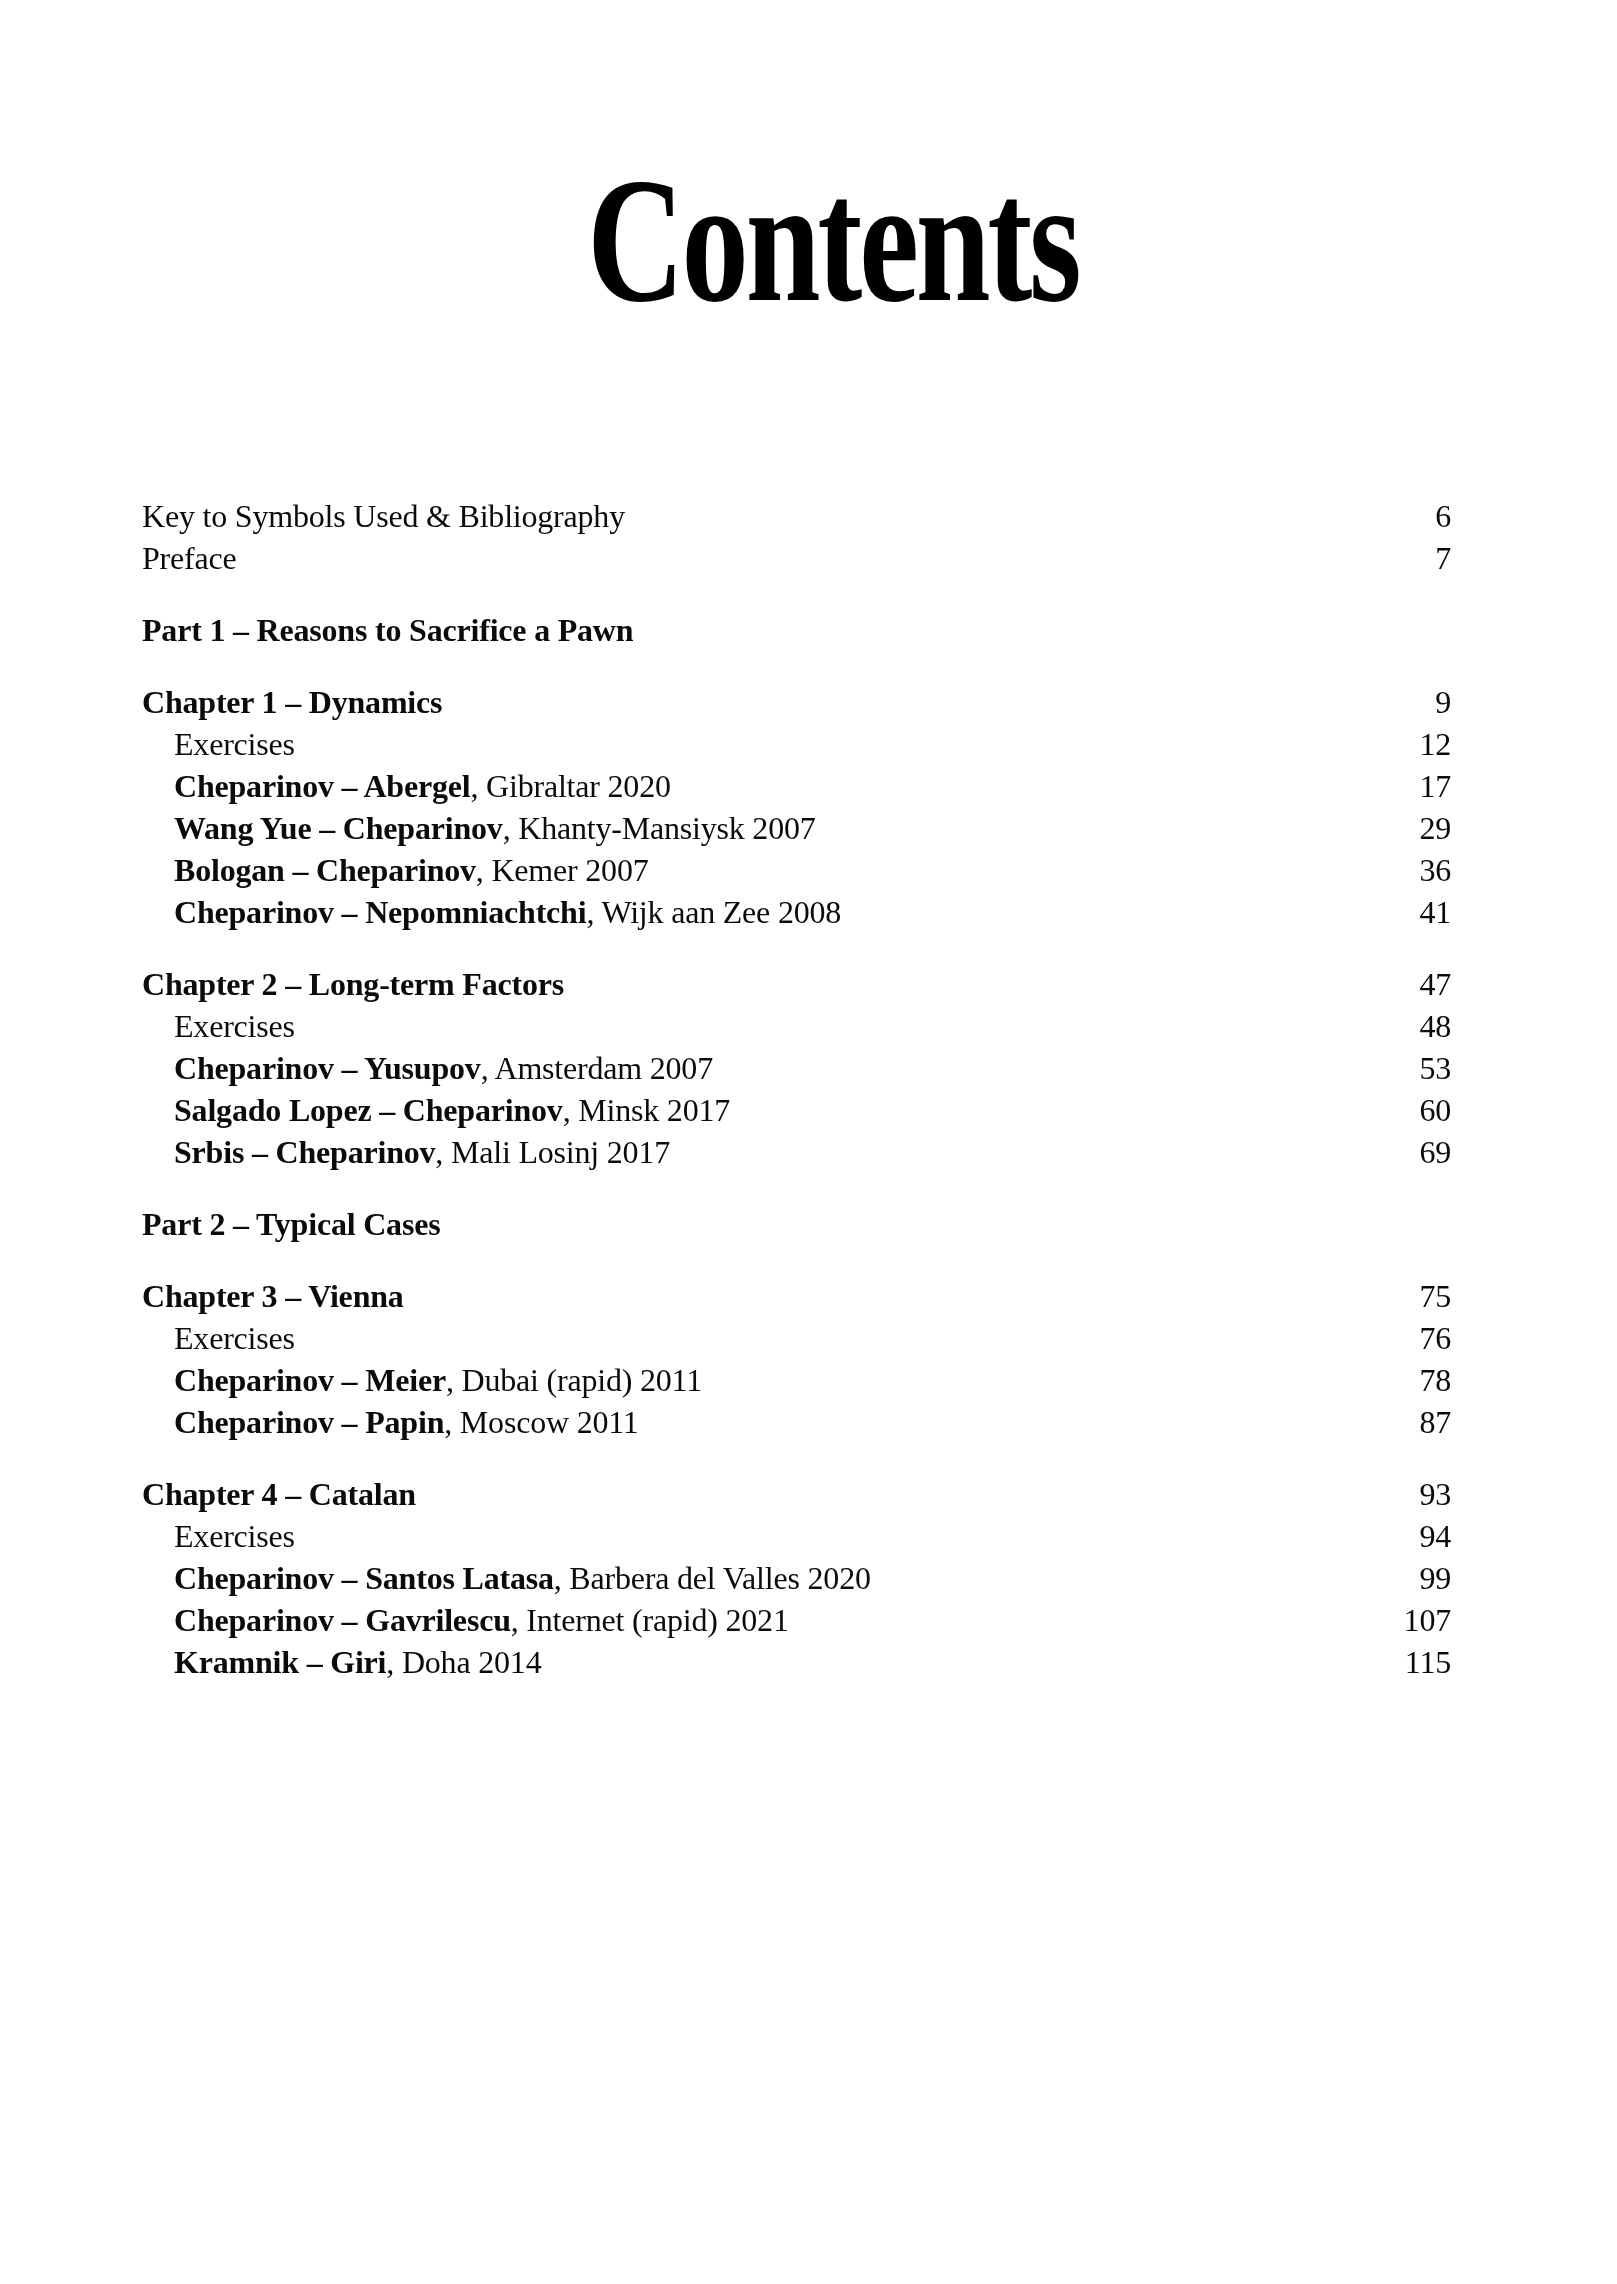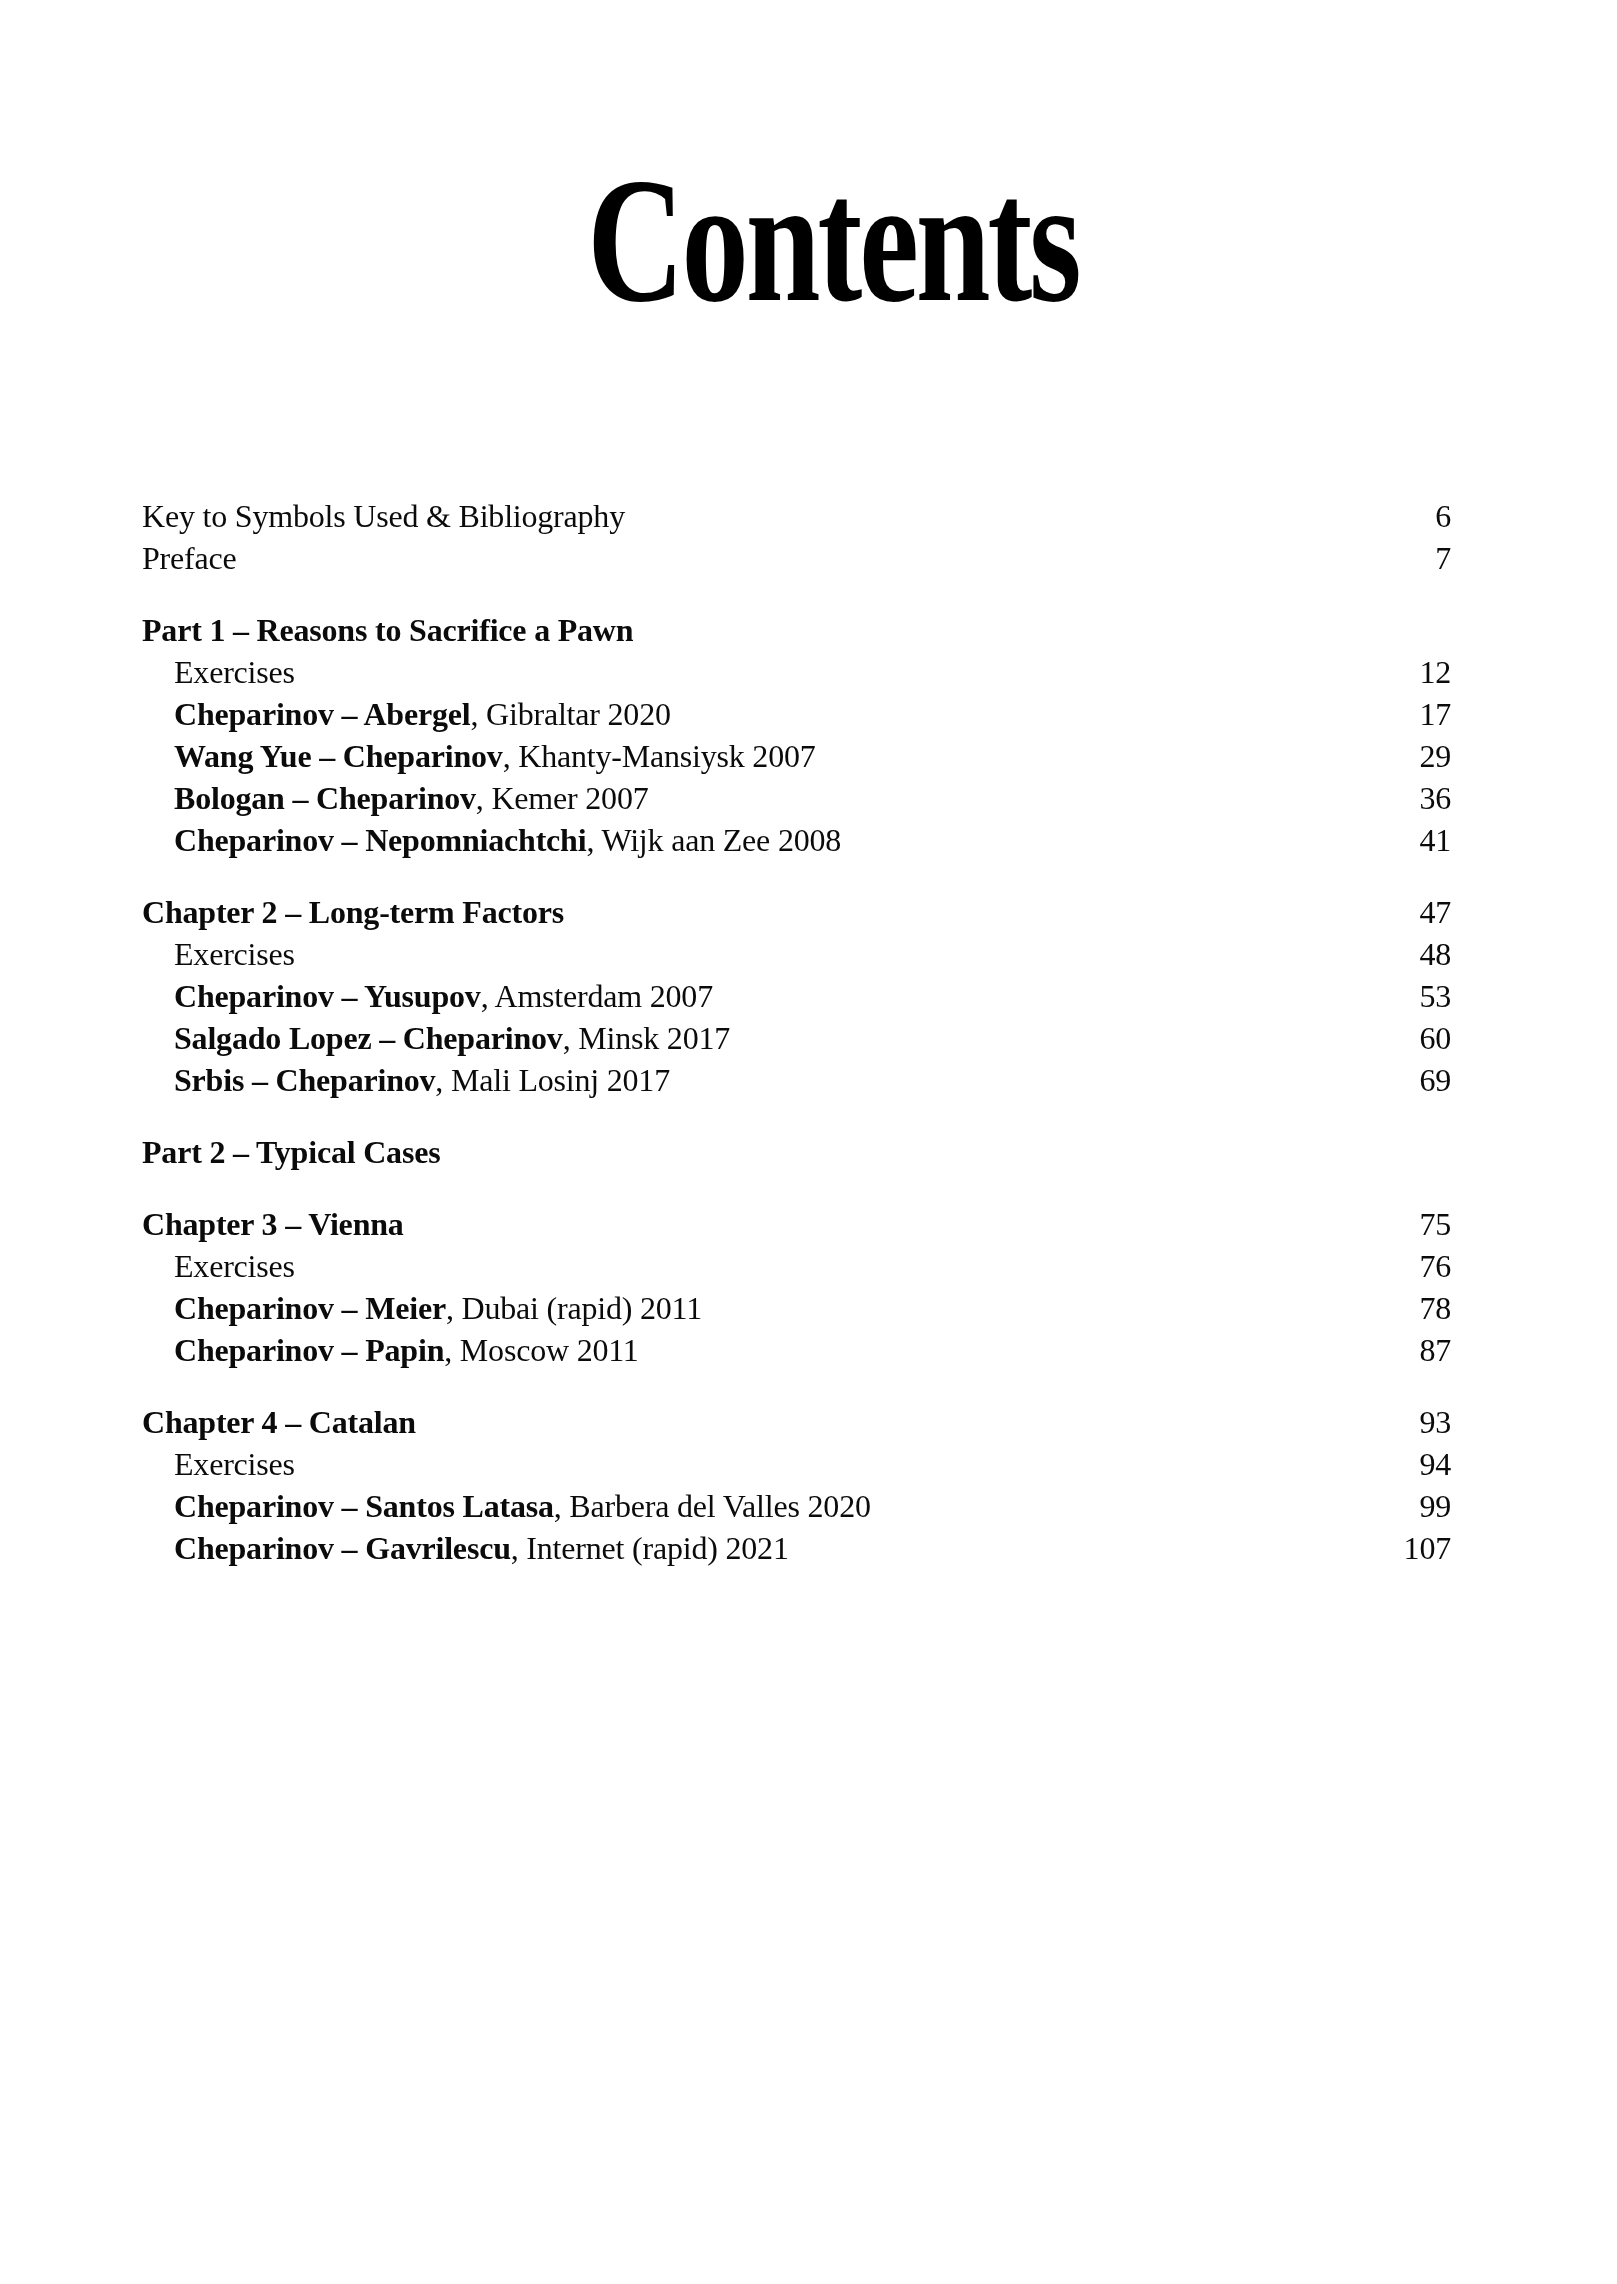--- a/index.html
+++ b/index.html
@@ -76,20 +76,24 @@
     </div>
     <div class="row">
       <span class="label">Preface</span>
       <span class="pnum">7</span>
     </div>
 
     <div class="row part">
       <span class="label bold">Part 1 – Reasons to Sacrifice a Pawn</span>
     </div>
 
+    <div class="row chapter">
+      <span class="label bold">Chapter 1 – Dynamics</span>
+      <span class="pnum">9</span>
+    </div>
     <div class="row indent">
       <span class="label">Exercises</span>
       <span class="pnum">12</span>
     </div>
     <div class="row indent">
       <span class="label"><span class="bold">Cheparinov – Abergel</span><span>, Gibraltar 2020</span></span>
       <span class="pnum">17</span>
     </div>
     <div class="row indent">
       <span class="label"><span class="bold">Wang Yue – Cheparinov</span><span>, Khanty-Mansiysk 2007</span></span>
@@ -155,16 +159,20 @@
       <span class="pnum">94</span>
     </div>
     <div class="row indent">
       <span class="label"><span class="bold">Cheparinov – Santos Latasa</span><span>, Barbera del Valles 2020</span></span>
       <span class="pnum">99</span>
     </div>
     <div class="row indent">
       <span class="label"><span class="bold">Cheparinov – Gavrilescu</span><span>, Internet (rapid) 2021</span></span>
       <span class="pnum">107</span>
     </div>
+    <div class="row indent">
+      <span class="label"><span class="bold">Kramnik – Giri</span><span>, Doha 2014</span></span>
+      <span class="pnum">115</span>
+    </div>
 
   </div>
 </div>
 
 
 </body></html>

